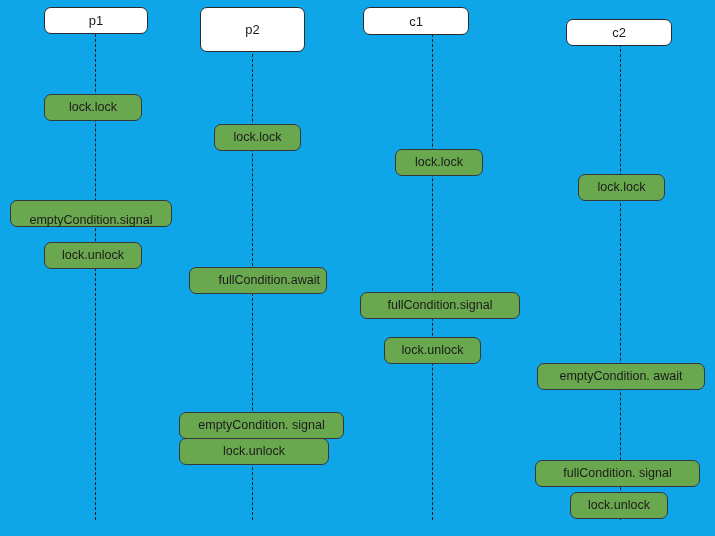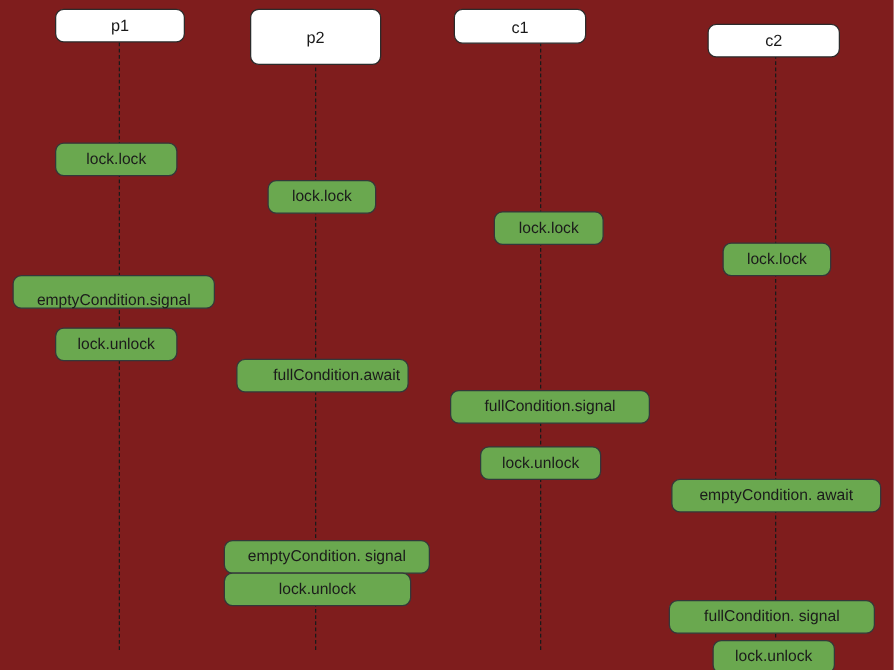--- a/index.html
+++ b/index.html
@@ -9,21 +9,21 @@
     background: #ffffff;
   }
   body {
     font-family: "Liberation Sans", sans-serif;
     -webkit-font-smoothing: antialiased;
   }
   #diagram {
     position: relative;
     width: 715px;
     height: 536px;
-    background: #7f1d1d;
+    background: #0ea5e9;
     overflow: hidden;
   }
   
   .lifeline {
     position: absolute;
     width: 0;
     border-left: 1px dashed #1a1a1a;
     z-index: 1;
   }
   
@@ -51,21 +51,20 @@
     border-radius: 7px;
     display: flex;
     align-items: center;
     justify-content: center;
     color: #1b1b1b;
     font-size: 12.5px;
     line-height: 1;
     z-index: 2;
     white-space: nowrap;
     padding: 0 6px;
-    margin-top: 20px;
   }
 </style>
 </head>
 <body>
 
 <div id="diagram">
   <div id="lifelines-layer">
       <div class="lifeline" style="left: 95px; top: 34px; height: 486px; border-left-color: rgb(26, 26, 26);"></div>
       <div class="lifeline" style="left: 252px; top: 34px; height: 486px; border-left-color: rgb(26, 26, 26);"></div>
       <div class="lifeline" style="left: 432px; top: 34px; height: 486px; border-left-color: rgb(26, 26, 26);"></div>

